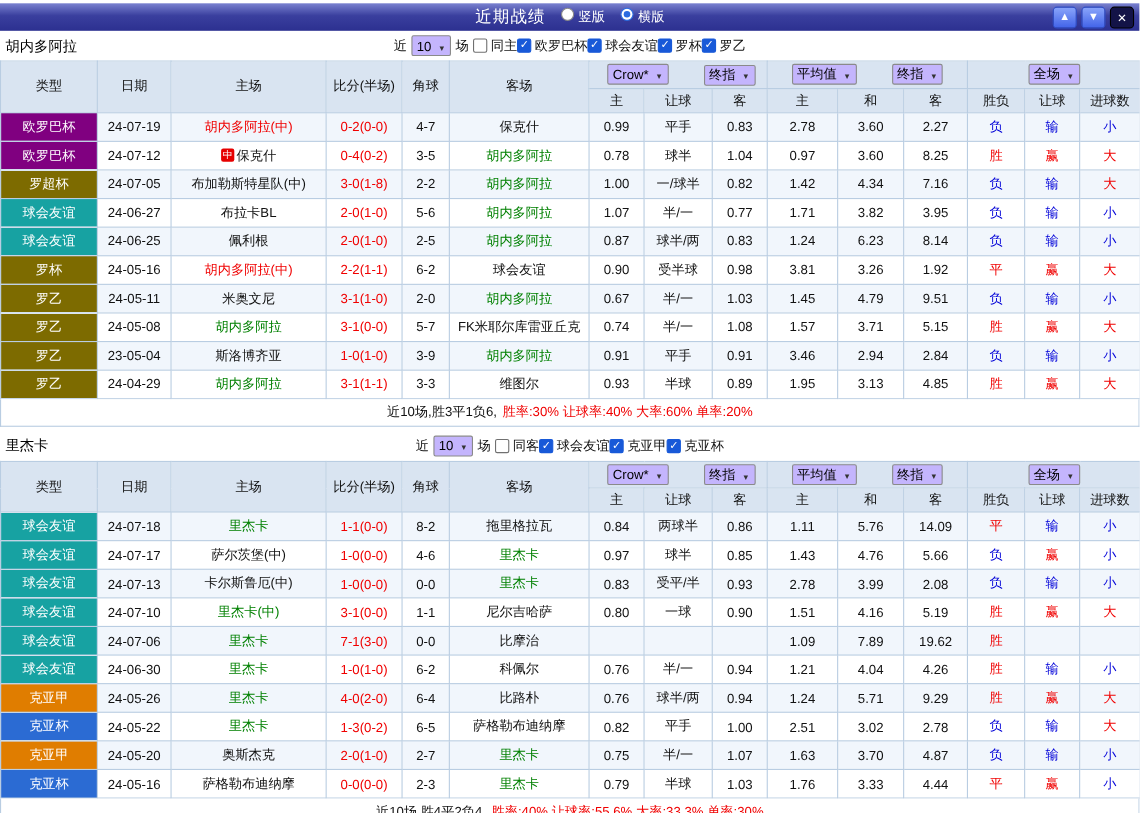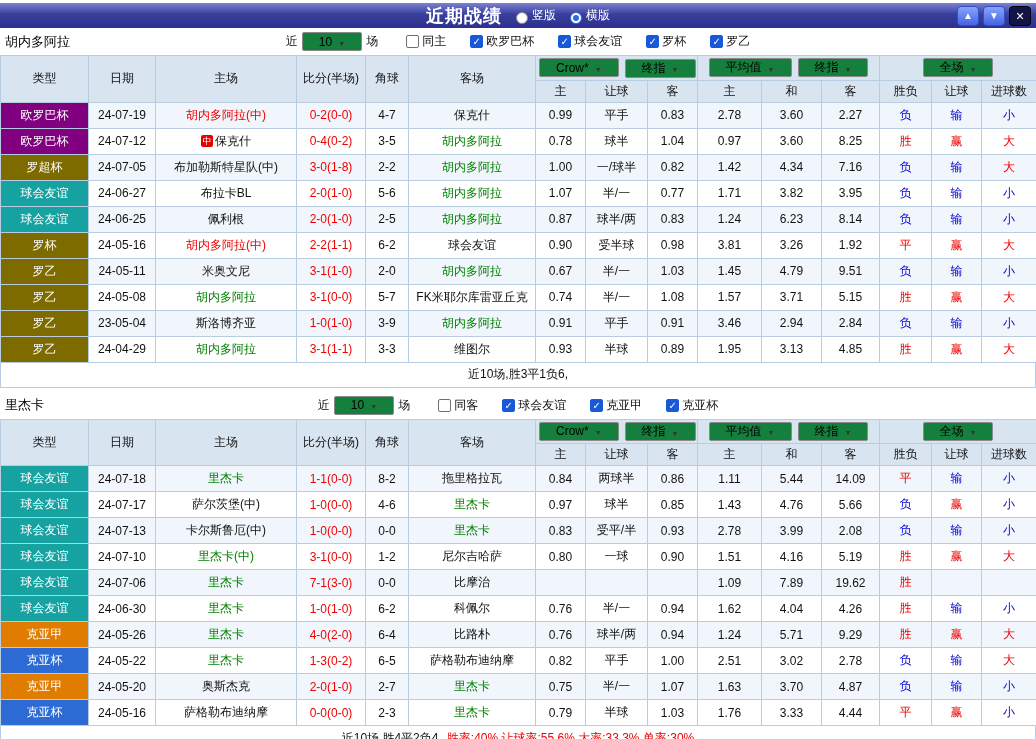--- a/index.html
+++ b/index.html
@@ -4,51 +4,51 @@
 <style>
   *{margin:0;padding:0;box-sizing:border-box}
   html,body{background:#fff}
   body{width:1036px;font-family:"Liberation Sans","DejaVu Sans",sans-serif;font-size:12px;color:#111}
   .widget{width:1036px;padding-top:3px}
 
   
   .titlebar{height:25px;background:linear-gradient(to bottom,#7a82d0 0%,#3a3f9e 45%,#2c3090 100%);
     display:flex;align-items:center;justify-content:center;position:relative}
   .titlebar-center{display:flex;align-items:center;gap:14px;color:#fff}
-  .title{font-weight:bold;font-size:18px;letter-spacing:1px}
-  .radio-opt{display:flex;align-items:flex-end;gap:4px;cursor:pointer;font-size:12px;color:#fff}
+  .title{font-weight:normal;font-size:15px;letter-spacing:1px}
+  .radio-opt{display:flex;align-items:flex-start;gap:4px;cursor:pointer;font-size:12px;color:#fff}
   .radio{width:12px;height:12px;border-radius:50%;background:#fff;border:1px solid #8a8a8a;position:relative;display:inline-block}
   .radio[data-state="on"]{border-color:#2a6be0}
   .radio[data-state="on"]::after{content:"";position:absolute;left:2px;top:2px;width:6px;height:6px;border-radius:50%;background:#2a6be0}
   .titlebar-btns{position:absolute;right:5px;top:50%;transform:translateY(-50%);display:flex;gap:4px}
   .tb-btn{width:22px;height:20px;border-radius:4px;color:#fff;display:flex;align-items:center;justify-content:center;cursor:pointer;font-size:10px}
   .tb-btn.nav{background:linear-gradient(to bottom,#89a4fa,#4364e8);border:1px solid #3050c8}
   .tb-btn.close{background:#131347;border:1px solid #000;font-size:14px}
 
   
   .section + .section{margin-top:4px}
   .filter-row{position:relative;height:27px;display:flex;align-items:center;justify-content:center}
   .team-name{position:absolute;left:5px;font-size:13px;color:#000}
   .filters{display:flex;align-items:center;gap:4px}
-  .fake-select{display:inline-flex;align-items:center;border:1px solid #8a8a8a;border-radius:2px;background:#15803d;
-    height:19px;padding:0 16px;gap:6px;cursor:pointer;font-size:12px;color:#000;white-space:nowrap}
+  .fake-select{display:inline-flex;align-items:center;border:1px solid #8a8a8a;border-radius:2px;background:#c4b5fd;
+    height:19px;padding:0 4px;gap:6px;cursor:pointer;font-size:12px;color:#000;white-space:nowrap}
   .sel-arrow::after{content:"▼";font-size:7px;color:#333;line-height:1}
   .checks{display:inline-flex;align-items:center}
-  .check{display:inline-flex;align-items:center;gap:3px;margin-left:24px;cursor:pointer}
+  .check{display:inline-flex;align-items:center;gap:3px;margin-left:0;cursor:pointer}
   .cb{width:13px;height:13px;border:1px solid #707070;border-radius:2px;background:#fff;display:inline-flex;
     align-items:center;justify-content:center;font-size:10px;color:#fff}
   .cb.on{background:#1859d8;border-color:#1859d8}
   .cb.on::after{content:"✓"}
 
   
   table.grid{width:1036px;border-collapse:collapse;table-layout:fixed}
   .grid th,.grid td{border:1px solid #b9cde2;text-align:center;white-space:nowrap;overflow:hidden}
   .grid thead th{background:#d9e4f1;font-weight:normal;height:22px;padding:0;font-size:12px}
   .grid thead .group-cell{padding:2px 0}
-  .grid thead .group-cell .fake-select{margin:0 3px}
+  .grid thead .group-cell .fake-select{margin:0 16px}
   .grid tbody tr{height:26px}
   .grid tbody tr:nth-child(odd){background:#f1f6fc}
   .grid tbody tr:nth-child(even){background:#fff}
   td.comp{color:#fff}
   .b-purple{background:#800080;color:#fff}
   .b-olive{background:#7d6b00;color:#fff}
   .b-teal{background:#17a2a2;color:#fff}
   .b-orange{background:#e07d00;color:#fff}
   .b-blue{background:#2b6bd3;color:#fff}
   .t-red{color:#f00000}
@@ -372,20 +372,21 @@
     <td>4.85</td>
     <td class="t-red">胜</td>
     <td class="t-red">赢</td>
     <td class="t-red">大</td>
   </tr>
 </tbody>
     </table>
 
     <div class="summary">
       <span class="rec">近10场,胜3平1负6,</span>
+      <span class="stats">胜率:30% 让球率:40% 大率:60% 单率:20%</span>
     </div>
   </div>
 
   <div class="section">
     <div class="filter-row">
       <span class="team-name">里杰卡</span>
       <div class="filters">
         <span>近</span>
         <span class="fake-select">
             <span>10</span>
@@ -484,21 +485,21 @@
     <td class="comp b-teal">球会友谊</td>
     <td class="date">24-07-18</td>
     <td class="team"><span class="tname t-green">里杰卡</span></td>
     <td class="score">1-1(0-0)</td>
     <td class="corner">8-2</td>
     <td class="team"><span class="tname">拖里格拉瓦</span></td>
     <td>0.84</td>
     <td>两球半</td>
     <td>0.86</td>
     <td>1.11</td>
-    <td>5.44</td>
+    <td>5.76</td>
     <td>14.09</td>
     <td class="t-red">平</td>
     <td class="t-blue">输</td>
     <td class="t-blue">小</td>
   </tr>
 
   <tr class="match-row">
     <td class="comp b-teal">球会友谊</td>
     <td class="date">24-07-17</td>
     <td class="team"><span class="tname">萨尔茨堡(中)</span></td>
@@ -532,21 +533,21 @@
     <td class="t-blue">负</td>
     <td class="t-blue">输</td>
     <td class="t-blue">小</td>
   </tr>
 
   <tr class="match-row">
     <td class="comp b-teal">球会友谊</td>
     <td class="date">24-07-10</td>
     <td class="team"><span class="tname t-green">里杰卡(中)</span></td>
     <td class="score">3-1(0-0)</td>
-    <td class="corner">1-2</td>
+    <td class="corner">1-1</td>
     <td class="team"><span class="tname">尼尔吉哈萨</span></td>
     <td>0.80</td>
     <td>一球</td>
     <td>0.90</td>
     <td>1.51</td>
     <td>4.16</td>
     <td>5.19</td>
     <td class="t-red">胜</td>
     <td class="t-red">赢</td>
     <td class="t-red">大</td>
@@ -573,21 +574,21 @@
   <tr class="match-row">
     <td class="comp b-teal">球会友谊</td>
     <td class="date">24-06-30</td>
     <td class="team"><span class="tname t-green">里杰卡</span></td>
     <td class="score">1-0(1-0)</td>
     <td class="corner">6-2</td>
     <td class="team"><span class="tname">科佩尔</span></td>
     <td>0.76</td>
     <td>半/一</td>
     <td>0.94</td>
-    <td>1.62</td>
+    <td>1.21</td>
     <td>4.04</td>
     <td>4.26</td>
     <td class="t-red">胜</td>
     <td class="t-blue">输</td>
     <td class="t-blue">小</td>
   </tr>
 
   <tr class="match-row">
     <td class="comp b-orange">克亚甲</td>
     <td class="date">24-05-26</td>

